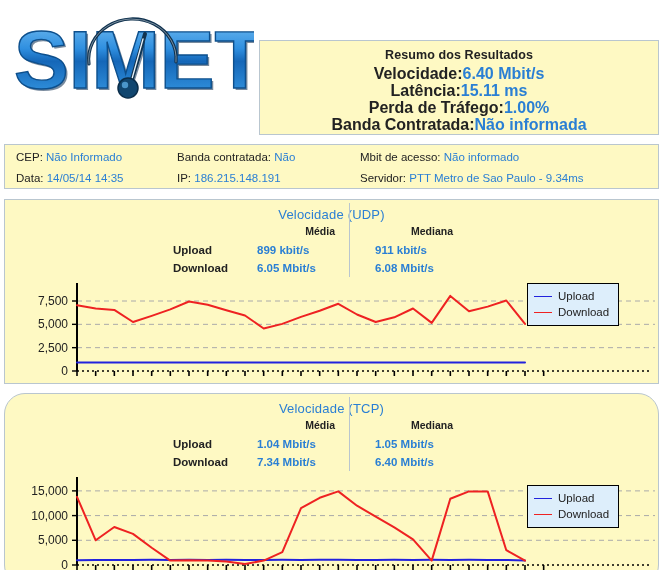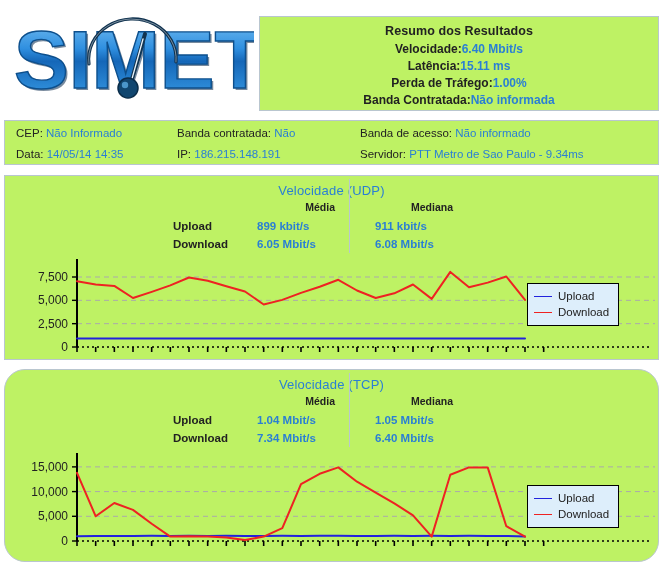--- a/index.html
+++ b/index.html
@@ -5,23 +5,24 @@
   html, body {
     margin: 0; padding: 0;
     background: #ffffff;
     width: 664px; height: 570px;
     font-family: "Liberation Sans", sans-serif;
     overflow: hidden;
   }
   .page { position: relative; width: 664px; height: 429px; }
 
   .panel {
-    background: #bef264;
+    background: #fef9c3;
     border: 1px solid #b9c6cf;
     box-sizing: border-box;
+    margin-top: 24px;
   }
 
   
   .header-row { position: absolute; left: 0; top: 0; width: 664px; height: 118px; }
 
   .logo-box {
     position: absolute; left: 4px; top: 6px;
     width: 250px; height: 106px;
   }
   .logo-svg { display: block; }
@@ -30,21 +31,21 @@
     position: absolute; left: 259px; top: 16px;
     width: 400px; height: 95px;
     padding-top: 7px;
     text-align: center;
   }
   .summary .title {
     font-size: 12.5px; color: #222; font-weight: bold;
     letter-spacing: .1px; margin-bottom: 3px;
   }
   .summary .line {
-    font-size: 12px; color: #222; font-weight: bold;
+    font-size: 16px; color: #222; font-weight: bold;
     line-height: 17px; white-space: nowrap;
   }
   .summary .line .v { color: #2a7fd4; font-weight: bold; }
 
   
   .info {
     position: absolute; left: 4px; top: 120px;
     width: 655px; height: 45px;
     padding: 6px 0 0 0;
   }
@@ -161,21 +162,21 @@
     <div class="irow">
       <div class="cell c1">
         <span class="k">CEP:</span>
         <span class="v">Não Informado</span>
       </div>
       <div class="cell c2">
         <span class="k">Banda contratada:</span>
         <span class="v">Não</span>
       </div>
       <div class="cell c3">
-        <span class="k">Banda de acesso:</span>
+        <span class="k">Mbit de acesso:</span>
         <span class="v">Não informado</span>
       </div>
     </div>
     <div class="irow">
       <div class="cell c1">
         <span class="k">Data:</span>
         <span class="v">14/05/14 14:35</span>
       </div>
       <div class="cell c2">
         <span class="k">IP:</span>

